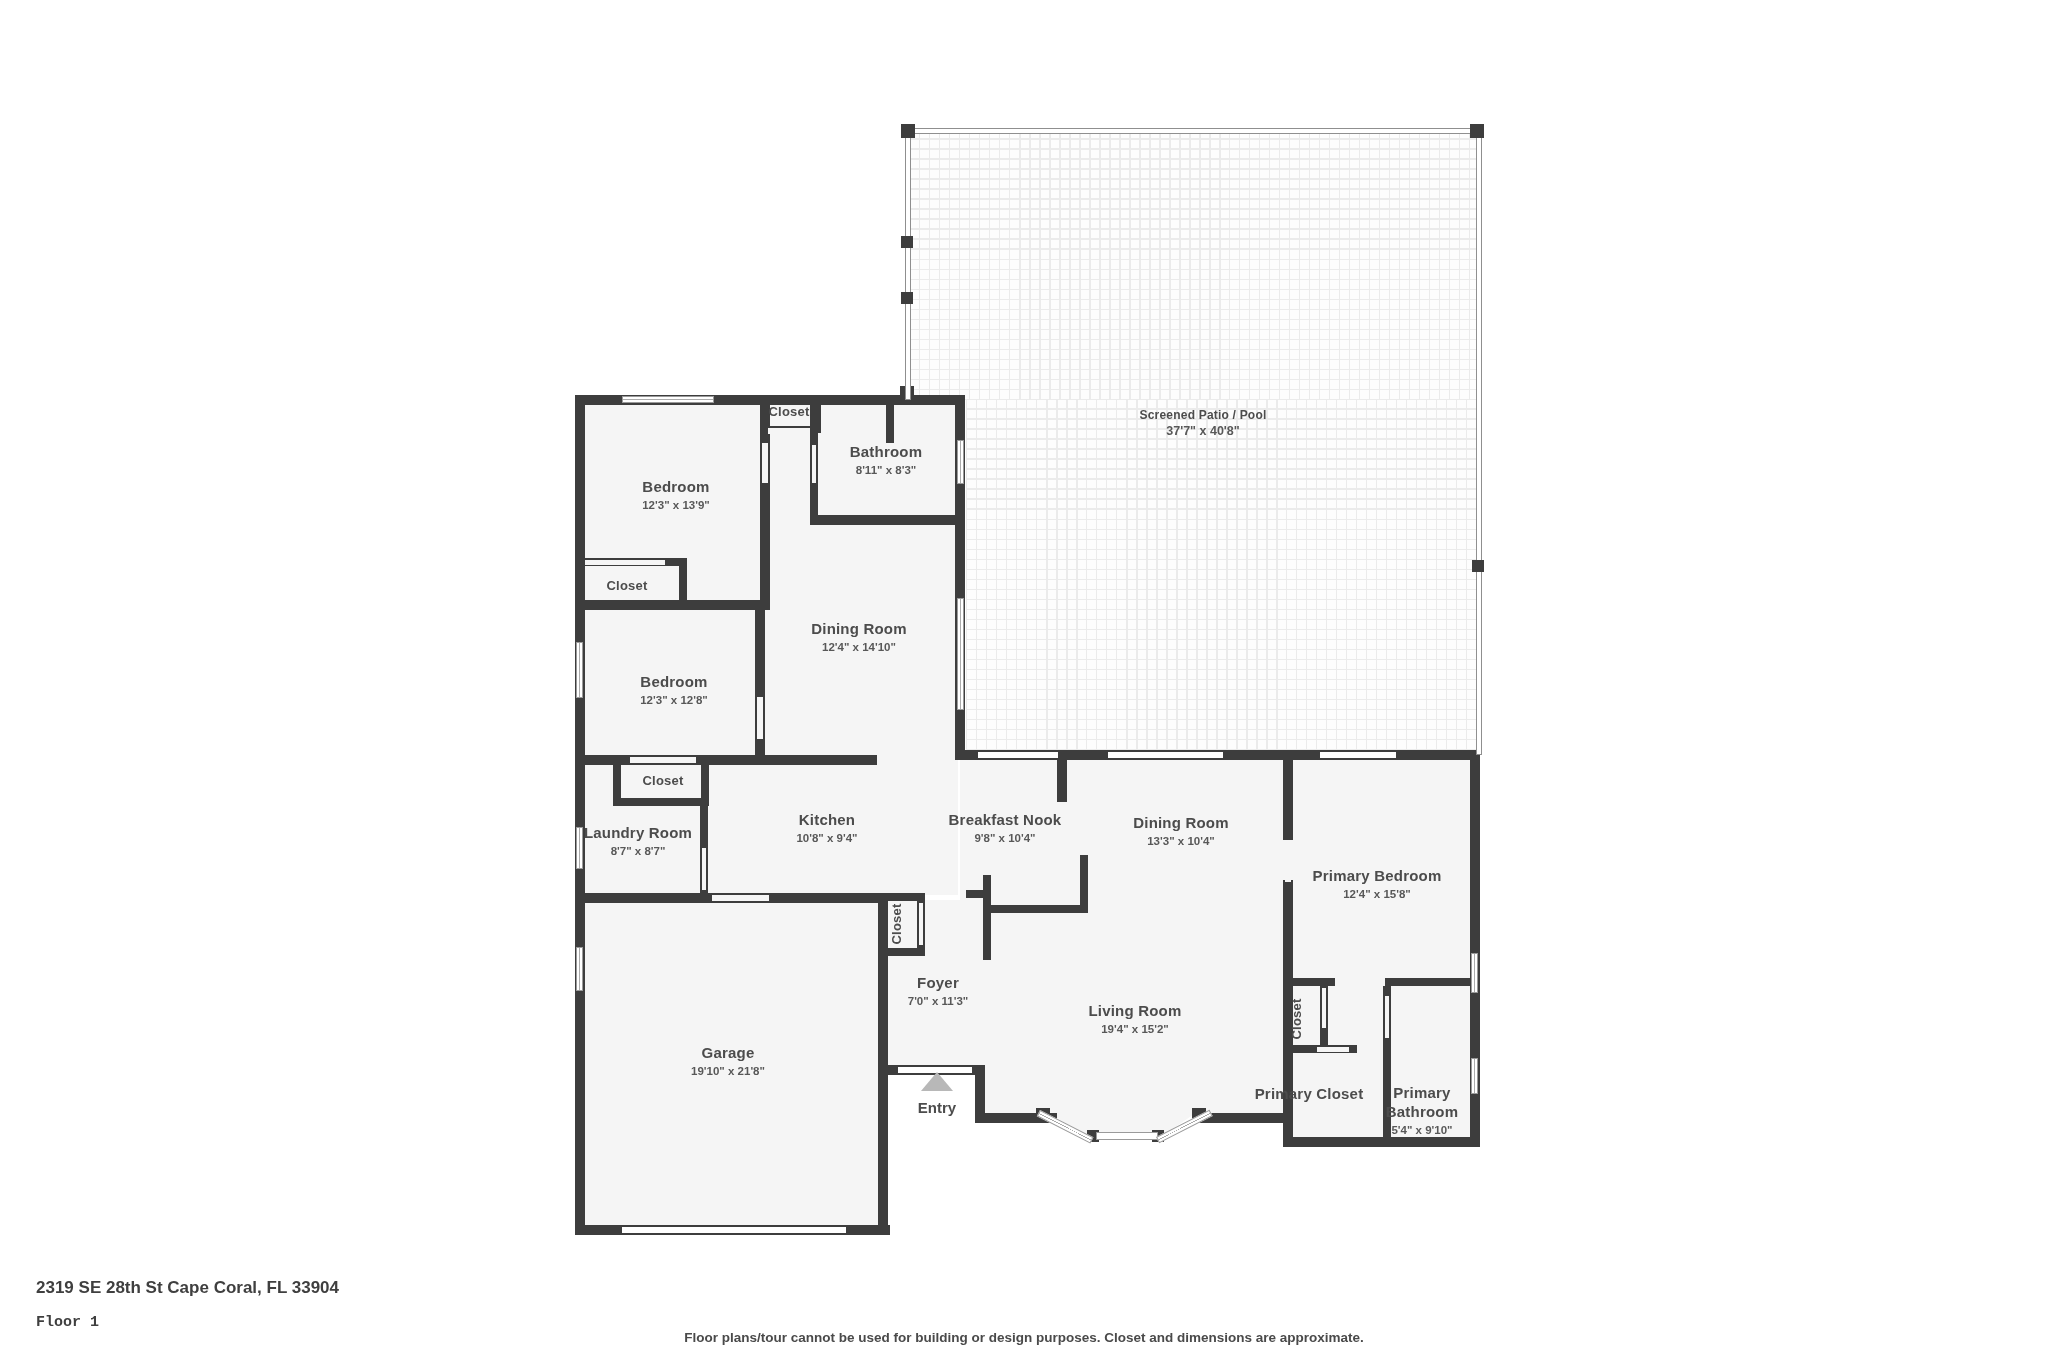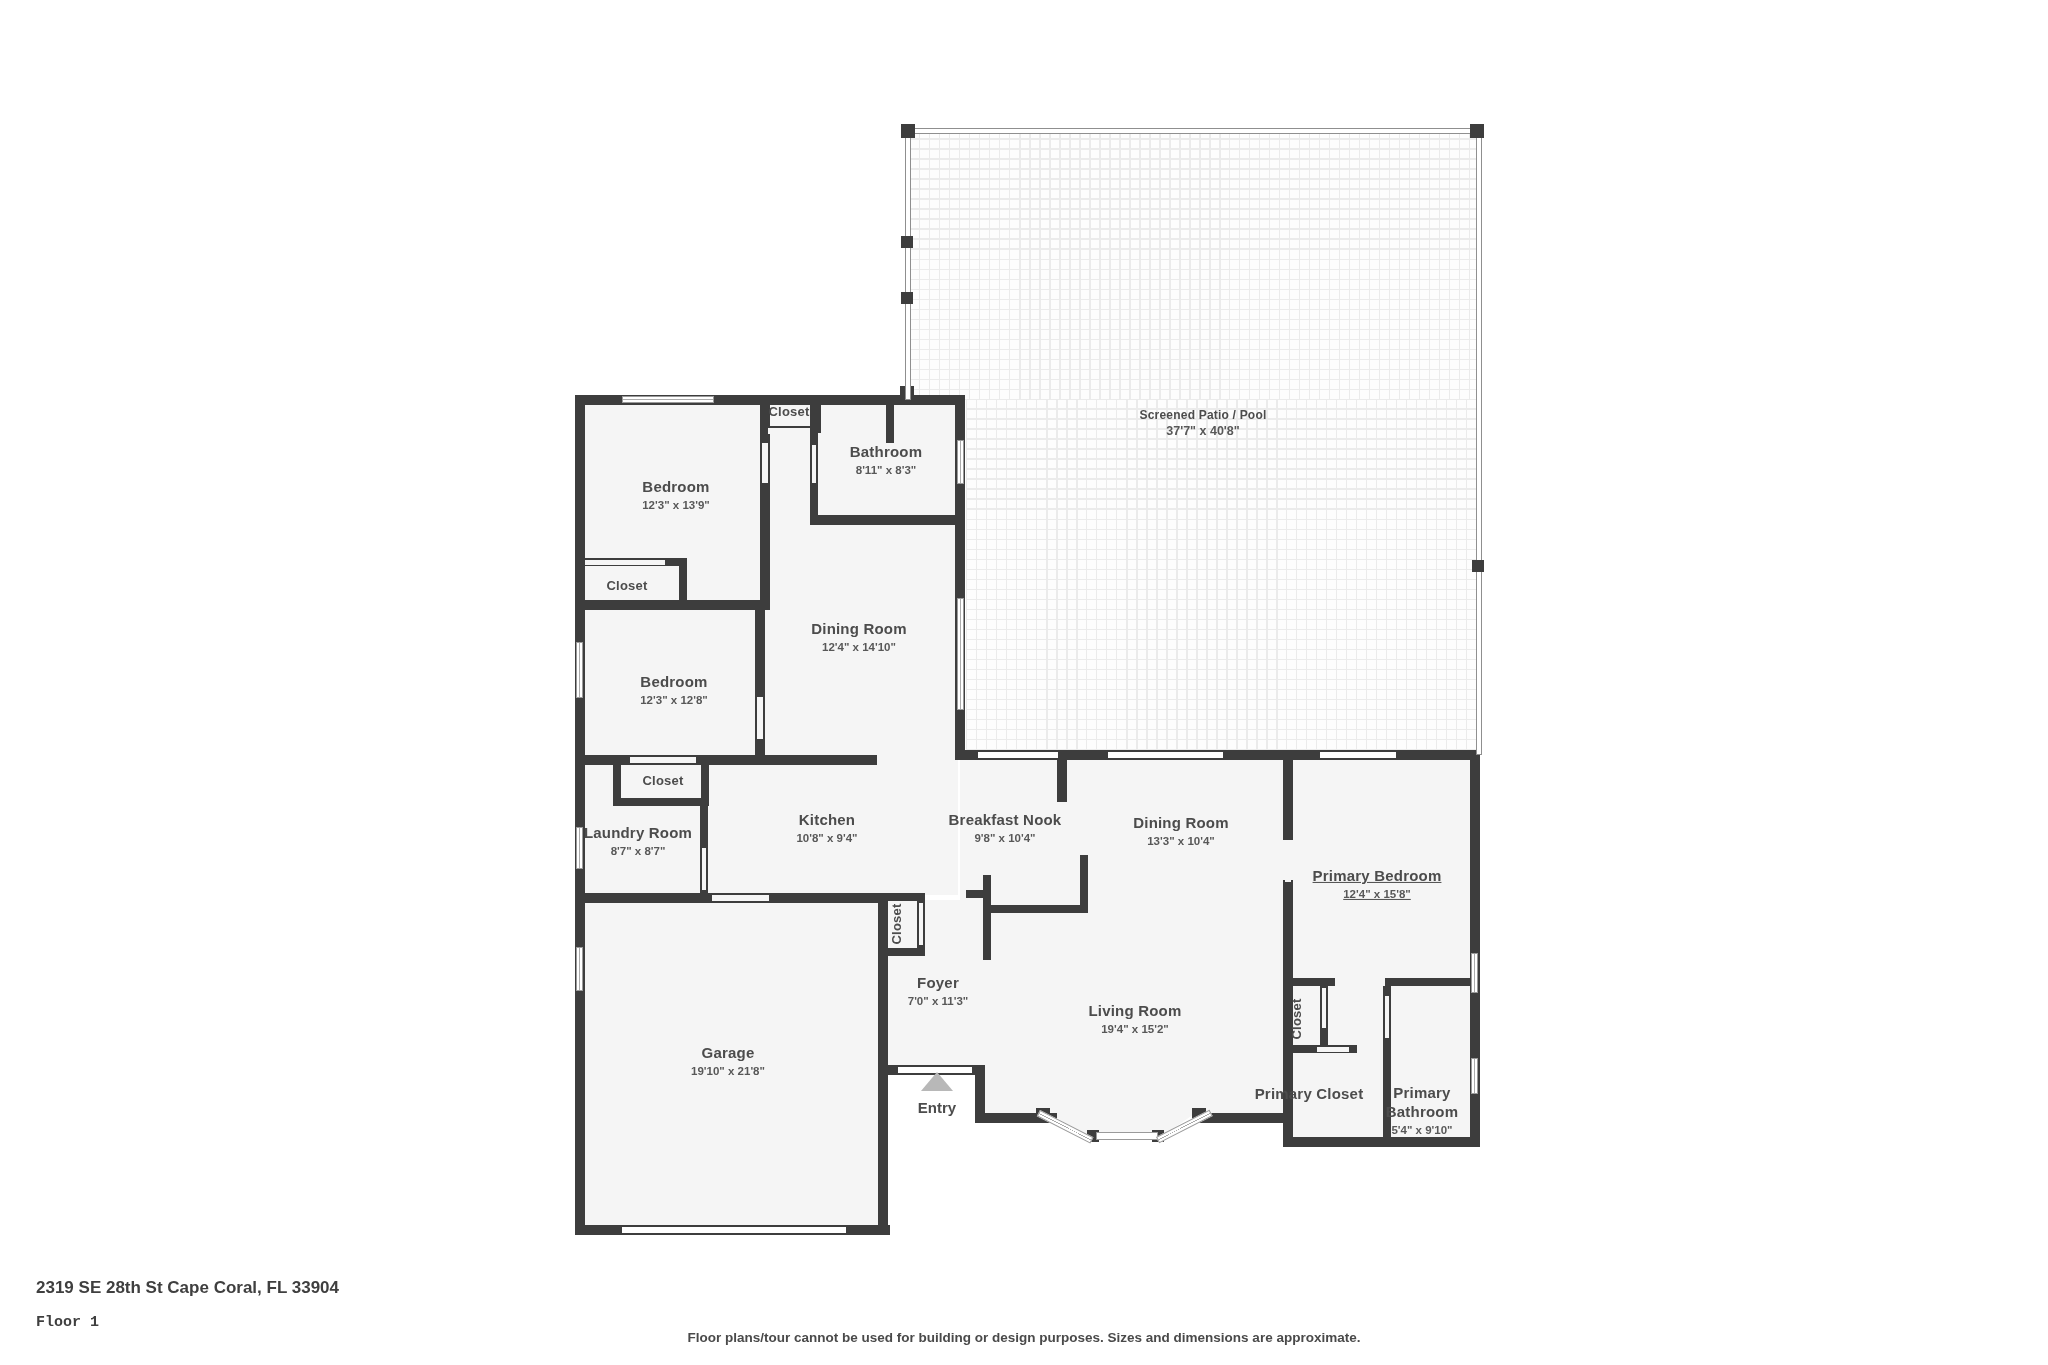--- a/index.html
+++ b/index.html
@@ -175,21 +175,21 @@
         <span class="dm">10'8" x 9'4"</span>
       </div>
       <div class="room-label" style="left: 1005px; top: 828px;">
         <span class="nm">Breakfast Nook</span>
         <span class="dm">9'8" x 10'4"</span>
       </div>
       <div class="room-label" style="left: 1181px; top: 831px;">
         <span class="nm">Dining Room</span>
         <span class="dm">13'3" x 10'4"</span>
       </div>
-      <div class="room-label" style="left: 1377px; top: 884px; text-decoration: underline;">
+      <div class="room-label" style="left: 1377px; top: 884px;">
         <span class="nm">Primary Bedroom</span>
         <span class="dm">12'4" x 15'8"</span>
       </div>
       <div class="room-label sm rot" style="left: 897px; top: 924px;">
         <span class="nm">Closet</span>
       </div>
       <div class="room-label" style="left: 938px; top: 991px;">
         <span class="nm">Foyer</span>
         <span class="dm">7'0" x 11'3"</span>
       </div>
@@ -209,14 +209,14 @@
       </div>
       <div class="room-label wrap" style="left: 1422px; top: 1067px; margin-top: 43px;">
         <span class="nm">Primary Bathroom</span>
         <span class="dm">5'4" x 9'10"</span>
       </div>
       <div class="entry-tri" style="left: 921px; top: 1072px;"></div>
       <div class="entry-label" style="left: 937px; top: 1107px;">Entry</div>
     </div>
   <div class="footer-address">2319 SE 28th St Cape Coral, FL 33904</div>
   <div class="footer-floor">Floor 1</div>
-  <div class="footer-disclaimer">Floor plans/tour cannot be used for building or design purposes. Sizes and dimensions are approximate.</div>
+  <div class="footer-disclaimer">Floor plans/tour cannot be used for building or design purposes. Closet and dimensions are approximate.</div>
 </div>
 
 </body></html>

